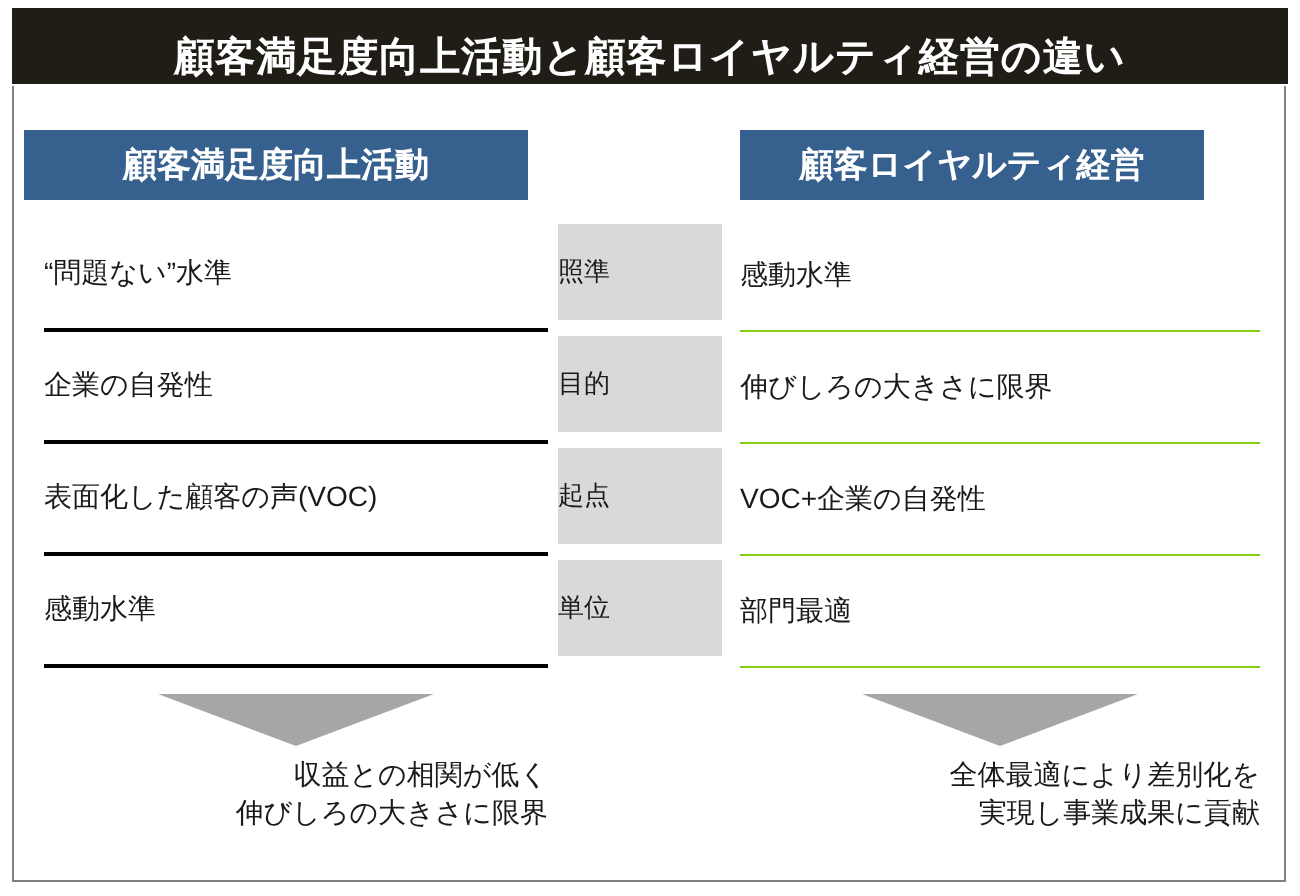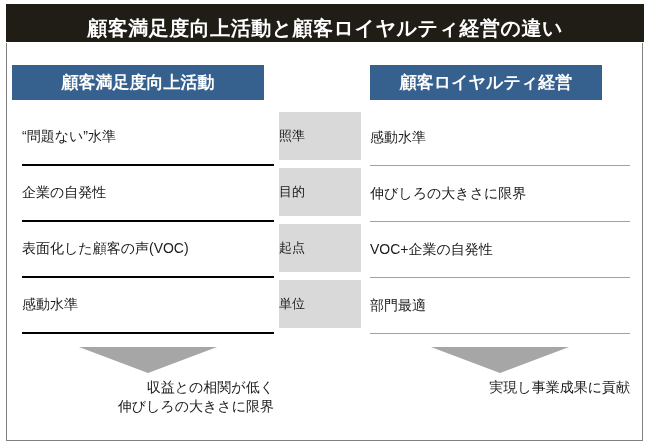--- a/index.html
+++ b/index.html
@@ -210,16 +210,17 @@
 
   <div class="arrow left"></div>
   <div class="arrow right"></div>
 
   <div class="conclusion left">
     <span class="line">収益との相関が低く</span>
     <span class="line">伸びしろの大きさに限界</span>
   </div>
 
   <div class="conclusion right">
+    <span class="line">全体最適により差別化を</span>
     <span class="line">実現し事業成果に貢献</span>
   </div>
 
 </div>
 
 </body></html>

